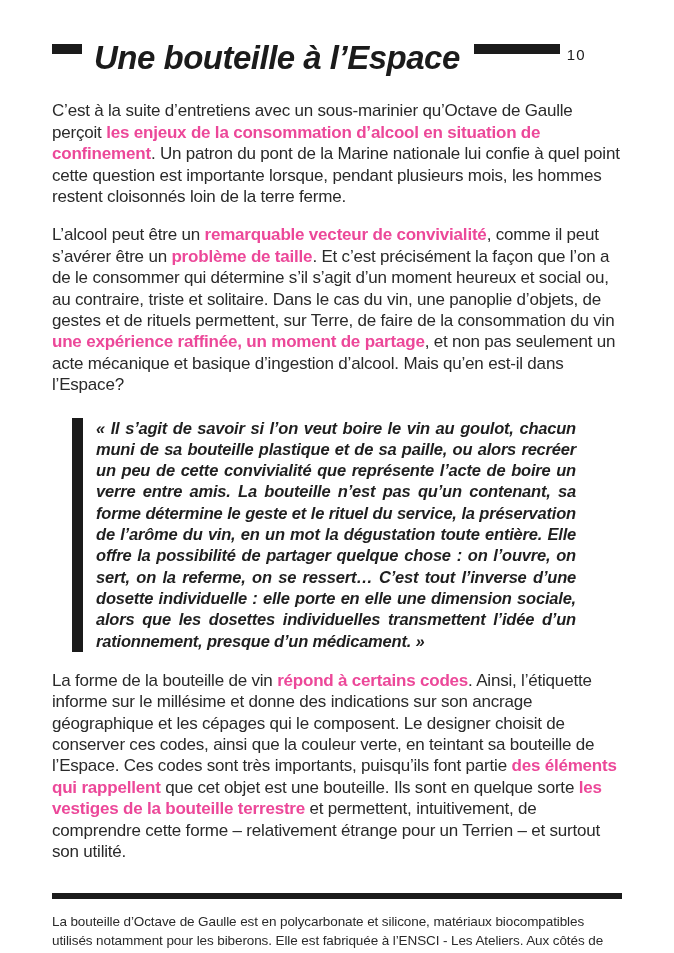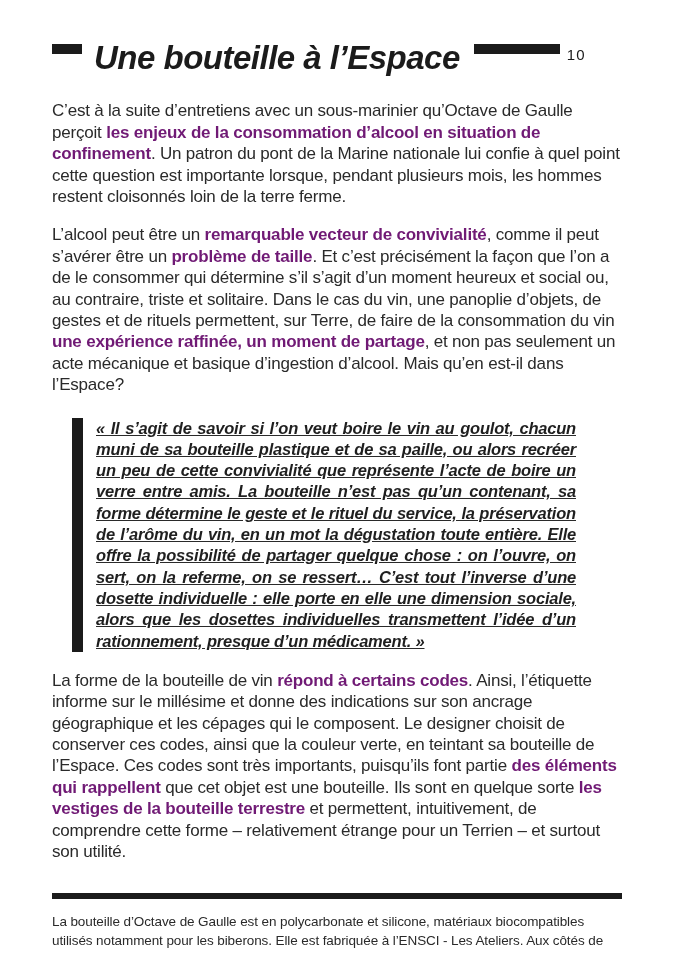--- a/index.html
+++ b/index.html
@@ -47,27 +47,26 @@
     margin-top: 6px;
   }
   
   .body-par {
     font-size: 17px;
     line-height: 21.4px;
     letter-spacing: -0.2px;
     margin: 0 0 17px 0;
     text-align: left;
   }
-  .body-par b { font-weight: 700; color: #701a75; }
+  .body-par b { font-weight: 700; color: #ec4899; }
   
   .quote-block {
     display: flex;
     margin: 22px 0 18px 20px;
     width: 504px;
-    text-decoration: underline;
   }
   .quote-bar {
     flex: 0 0 11px;
     background: #1b1b1b;
     margin-right: 13px;
   }
   .quote-text {
     font-size: 16.5px;
     line-height: 21.3px;
     font-weight: 700;

